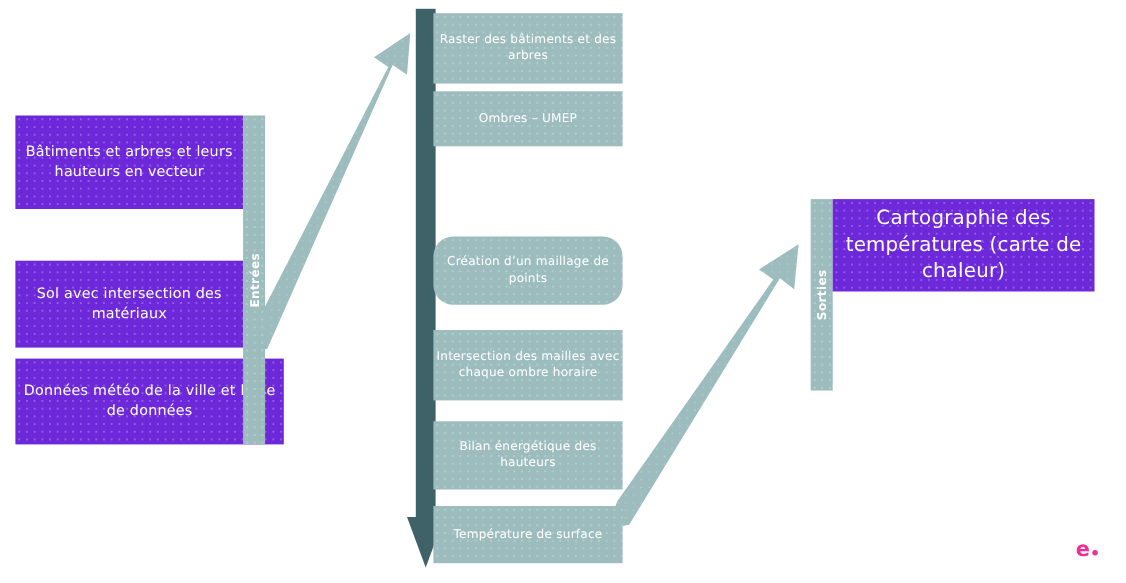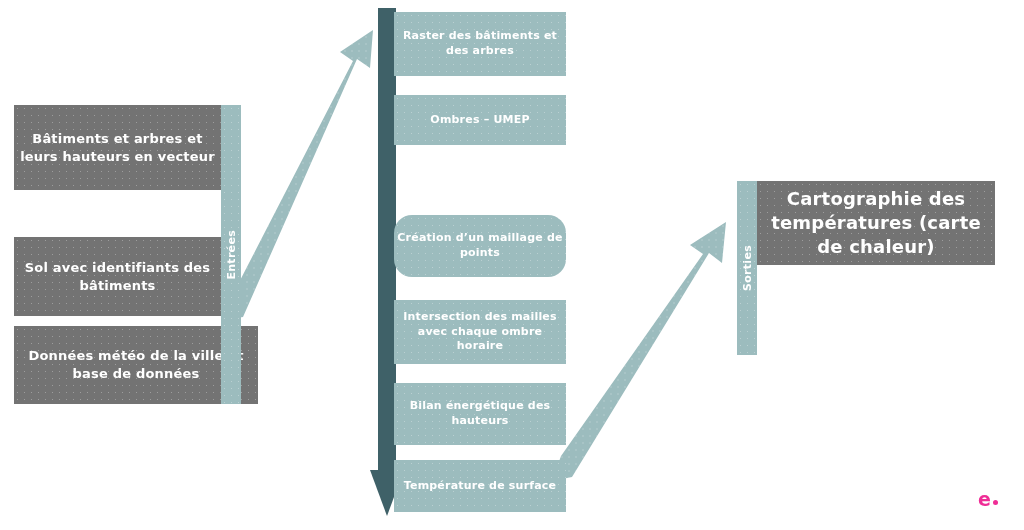--- a/index.html
+++ b/index.html
@@ -25,25 +25,25 @@
   .box {
     position: absolute;
     display: flex;
     align-items: center;
     justify-content: center;
     text-align: center;
     color: #ffffff;
     box-sizing: border-box;
     line-height: 1.35;
     letter-spacing: 0.2px;
-    font-weight: 700;
+    font-weight: 400;
   }
 
   .box-pink {
-    background: #737373;
+    background: #6d28d9;
   }
 
   .box-teal {
     background: #9cbcbe;
     font-size: 11px;
   }
 
   
   .tex::after {
     content: "";
@@ -110,21 +110,21 @@
 
   
   #in-box-0 { left: 14px;  top: 105px; width: 207px; height: 85px;  font-size: 13px; }
   #in-box-1 { left: 14px;  top: 237px; width: 207px; height: 79px;  font-size: 13px; }
   #in-box-2 { left: 14px;  top: 326px; width: 244px; height: 78px;  font-size: 13px; }
   #entrees-bar { left: 221px; top: 105px; width: 20px; height: 299px; }
 
   
   #spine-main { left: 378px; top: 8px; width: 18px; height: 480px; }
   #mid-box-0 { left: 394px; top: 12px;  width: 172px; height: 64px; }
-  #mid-box-1 { left: 394px; top: 83px;  width: 172px; height: 50px; margin-top: 12px; }
+  #mid-box-1 { left: 394px; top: 83px;  width: 172px; height: 50px; }
   #mid-box-2 { left: 394px; top: 140px; width: 172px; height: 68px; }
   #mid-box-3 { left: 394px; top: 215px; width: 172px; height: 62px; border-radius: 18px; }
   #mid-box-4 { left: 394px; top: 300px; width: 172px; height: 64px; }
   #mid-box-5 { left: 394px; top: 383px; width: 172px; height: 62px; }
   #mid-box-6 { left: 394px; top: 460px; width: 172px; height: 52px; }
 
   
   #sorties-bar { left: 737px; top: 181px; width: 20px; height: 174px; }
   #out-box-0 { left: 757px; top: 181px; width: 238px; height: 84px; font-size: 18px; }
   #out-box-1 { left: 757px; top: 272px; width: 238px; height: 83px; font-size: 13px; }
@@ -153,21 +153,21 @@
       <path d="M 552,481 L 561,456 L 703,254 L 690,245 L 726,222 L 722,263 L 709,253 L 572,477 Z" fill="url(#dots)"></path>
     </g>
 
     <g>
       <path d="M 370,470 L 404,470 L 387,516 Z" fill="#3f6168"></path>
     </g>
   </svg>
 
   <div class="box box-pink tex" id="in-box-0">Bâtiments et arbres et leurs hauteurs en vecteur</div>
 
-  <div class="box box-pink tex" id="in-box-1">Sol avec identifiants des bâtiments</div>
+  <div class="box box-pink tex" id="in-box-1">Sol avec intersection des matériaux</div>
 
   <div class="box box-pink tex" id="in-box-2">Données météo de la ville et base de données</div>
 
   <div class="label-bar tex" id="entrees-bar">
     <span>Entrées</span>
   </div>
 
   <div class="spine" id="spine-main"></div>
 
   <div class="box box-teal tex" id="mid-box-0">Raster des bâtiments et des arbres</div>

